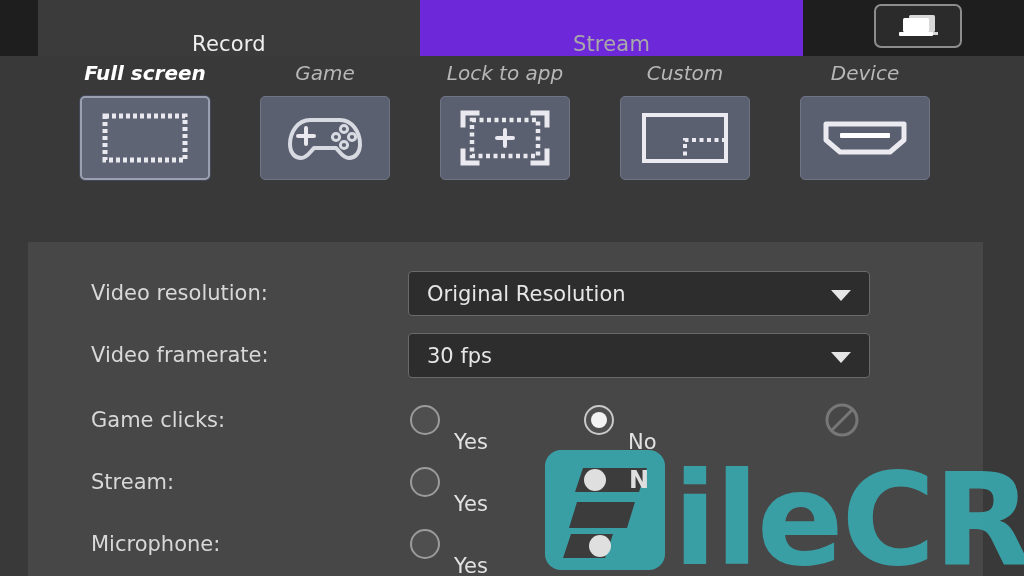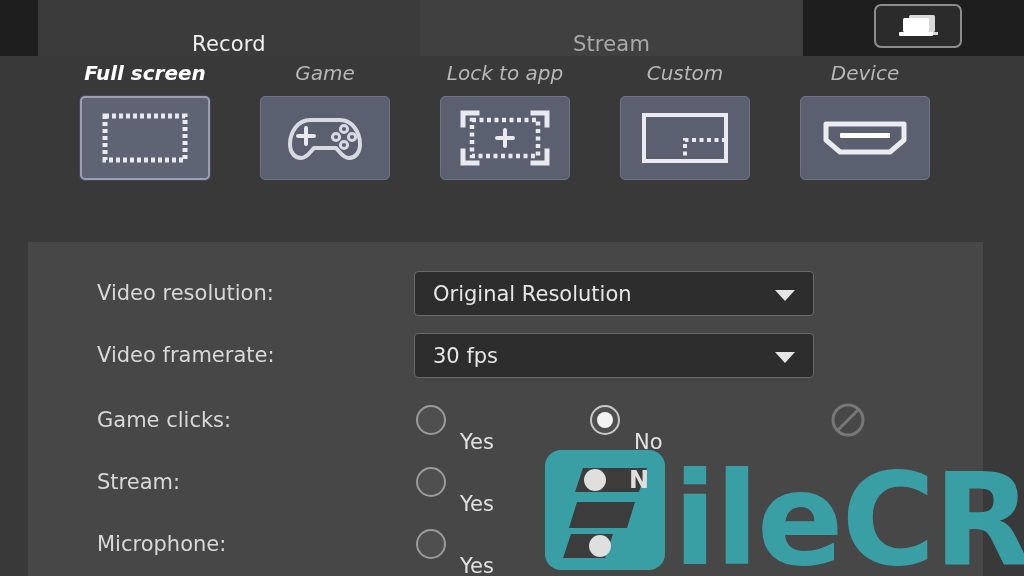--- a/index.html
+++ b/index.html
@@ -18,21 +18,21 @@
   }
   .tab {
     position: absolute; top: 0; height: 56px;
     display: flex; align-items: flex-end; justify-content: center;
     font-size: 21px; letter-spacing: .2px; cursor: pointer;
   }
   .tab-record {
     left: 38px; width: 382px; background: #3b3b3b; color: #efefef;
   }
   .tab-stream {
-    left: 420px; width: 383px; background: #404040; color: #a9a9a9;
+    left: 420px; width: 383px; background: #6d28d9; color: #a9a9a9;
   }
   .winbtn {
     position: absolute; left: 874px; top: 4px; width: 88px; height: 44px;
     background: #2b2b2b; border: 2px solid #8d8d8d; border-radius: 7px;
     display: flex; align-items: center; justify-content: center; cursor: pointer;
   }
 
   
   .moderow { position: absolute; left: 0; top: 56px; width: 1024px; height: 176px; }
   .mode {
@@ -49,27 +49,27 @@
   .mode.sel .mode-box {
     background: #5e6474; border: 2px solid #9aa0b0;
     box-shadow: 0 0 0 1px #44495a;
   }
 
   
   .panel {
     position: absolute; left: 28px; top: 242px; width: 955px; height: 334px;
     background: #474747;
   }
-  .row { position: absolute; left: 13px; width: 955px; height: 62px; }
+  .row { position: absolute; left: 7px; width: 955px; height: 62px; }
   .rowlabel {
     position: absolute; left: 56px; top: 0; height: 62px; line-height: 62px;
     font-size: 21px; color: #d8d8d8; white-space: nowrap;
   }
   .dd {
-    position: absolute; left: 373px; top: 9px; width: 400px; height: 45px;
+    position: absolute; left: 373px; top: 9px; width: 462px; height: 45px;
     background: #2d2d2d; border: 1px solid #6a6a6a; border-radius: 4px;
     display: flex; align-items: center; cursor: pointer;
   }
   .dd-text { margin-left: 18px; font-size: 21px; color: #e6e6e6; white-space: nowrap; }
   .dd-arrow {
     position: absolute; right: 18px; top: 50%; margin-top: -4px;
     width: 0; height: 0; border-left: 10px solid transparent;
     border-right: 10px solid transparent; border-top: 11px solid #e6e6e6;
   }
   .radio-group { position: absolute; top: 0; height: 62px; display: flex; align-items: center; cursor: pointer; }

